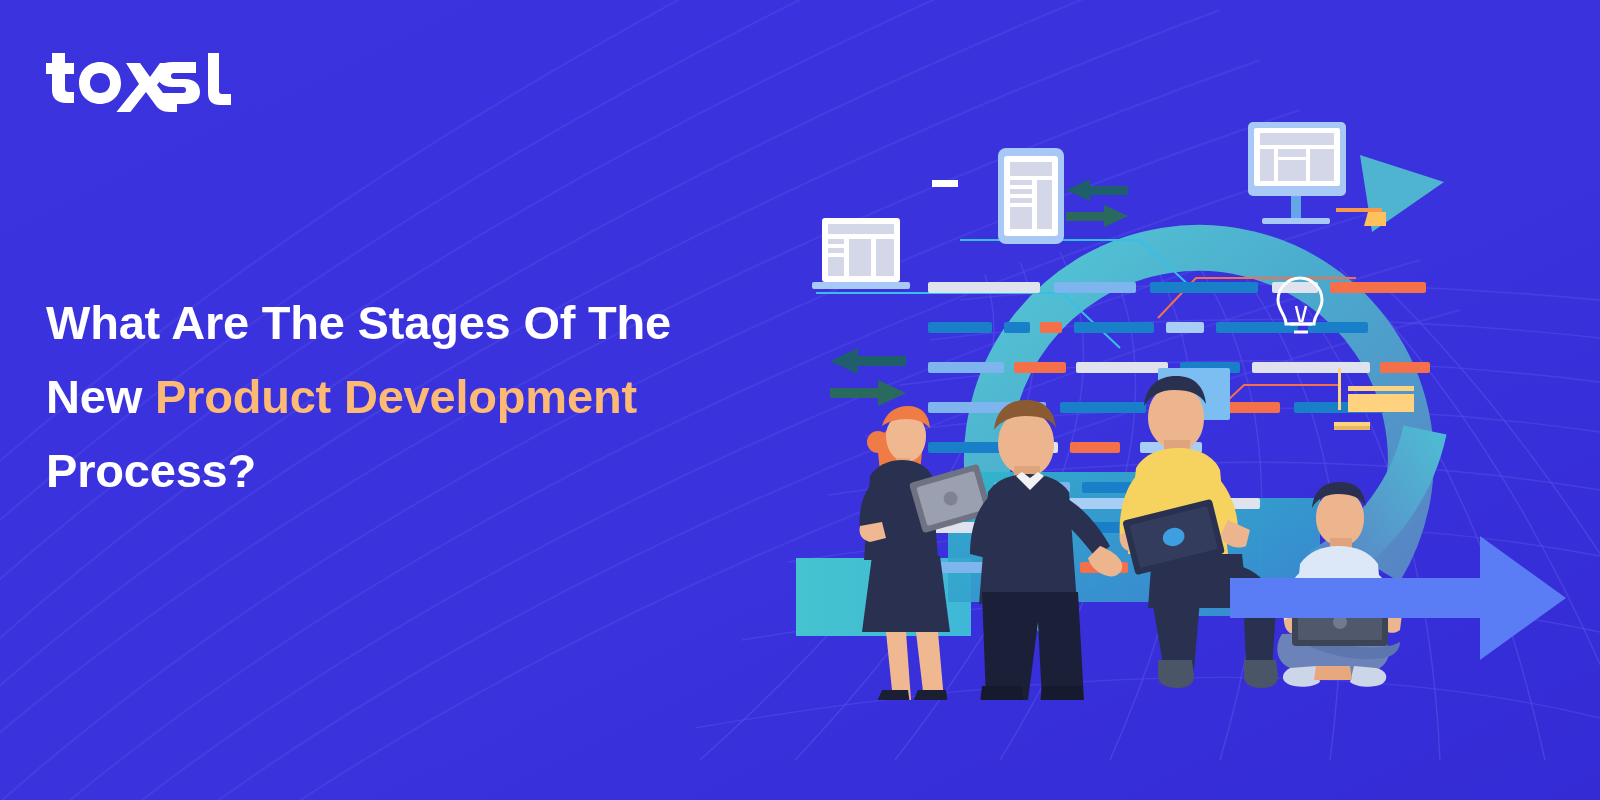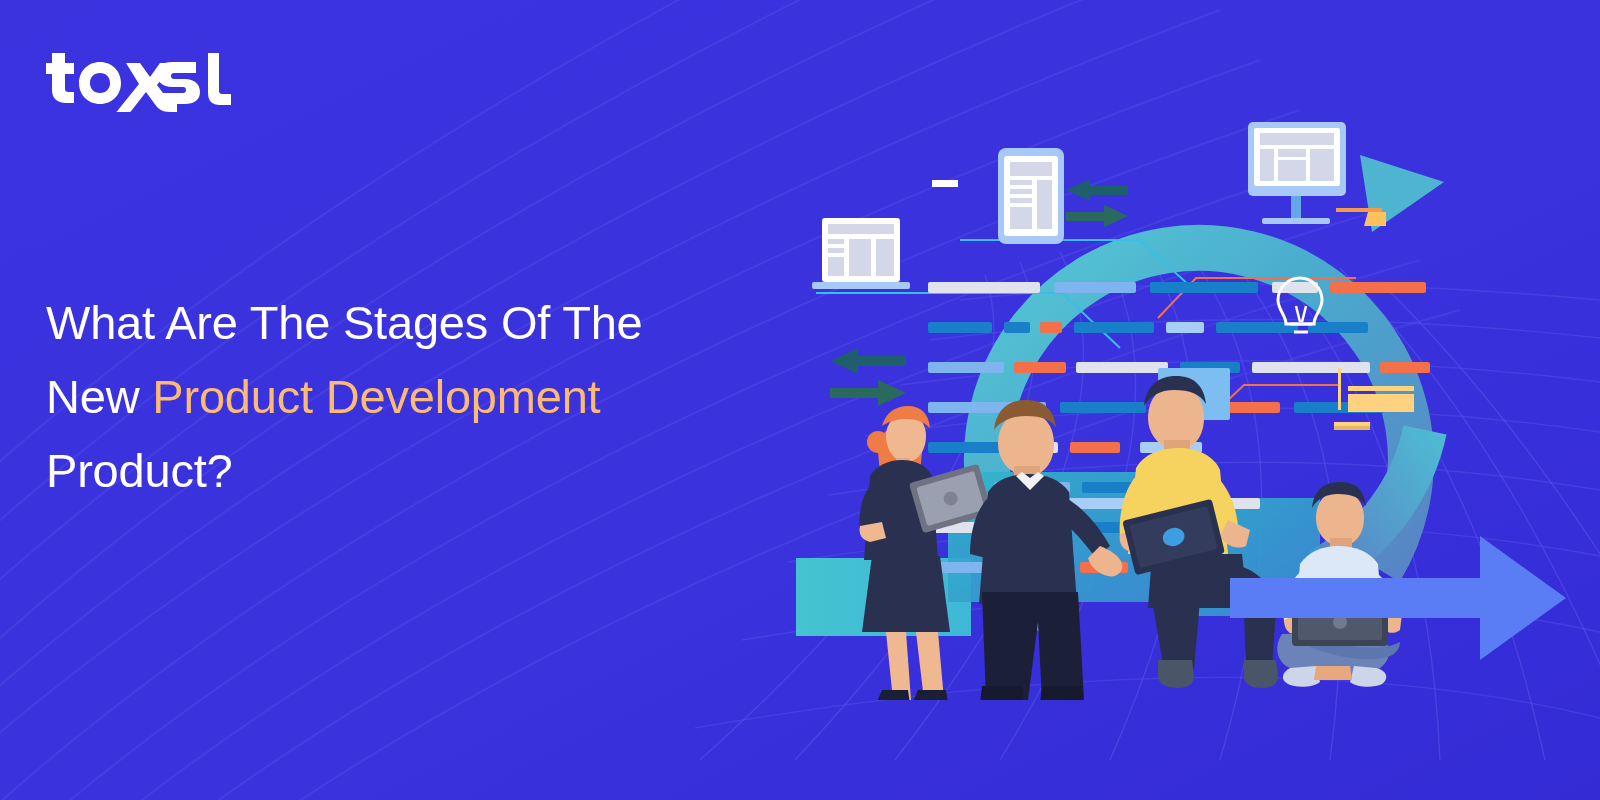--- a/index.html
+++ b/index.html
@@ -23,21 +23,21 @@
     position: absolute; left: 44px; top: 44px;
     width: 190px; height: 68px;
   }
 
   
   #headline {
     position: absolute;
     left: 46px; top: 286px;
     width: 740px;
     font-size: 47px;
-    font-weight: 400;
+    font-weight: 700;
     line-height: 74px;
     letter-spacing: -0.2px;
     color: #ffffff;
   }
   #headline .hl { color: #fdba74; }
 
   
   #art { position: absolute; left: 760px; top: 100px; width: 840px; height: 600px; }
 </style>
 </head>
@@ -108,21 +108,21 @@
 
       <path d="M156,18 h24 v11 h-22 c-2,0 -3,1 -3,3 c0,2 1,3 3,3 h11 c9,0 15,5 15,13 c0,8 -6,12 -15,12 h-25 V49 h23 c2,0 3,-1 3,-3 c0,-2 -1,-3 -3,-3 h-11 c-9,0 -15,-5 -15,-13 c0,-8 6,-12 15,-12 Z" transform="translate(-28,0)"></path>
 
       <path d="M164,9 h11 v38 c0,2 1,3 3,3 h9 v11 h-11 c-8,0 -12,-4 -12,-12 Z"></path>
     </g>
   </svg>
 
   <h1 id="headline">
     <span>What Are The Stages Of The</span><br>
     <span>New </span><span class="hl">Product Development</span><br>
-    <span>Product?</span>
+    <span>Process?</span>
   </h1>
 
   <svg id="art" viewBox="0 0 840 600">
     <defs>
       <linearGradient id="arcG" x1="0" y1="0" x2="1" y2="1">
         <stop offset="0%" stop-color="#55c7d5"></stop>
         <stop offset="45%" stop-color="#4aa9cd"></stop>
         <stop offset="100%" stop-color="#5a7fc4"></stop>
       </linearGradient>
       <linearGradient id="arcG2" x1="1" y1="0" x2="0" y2="1">

